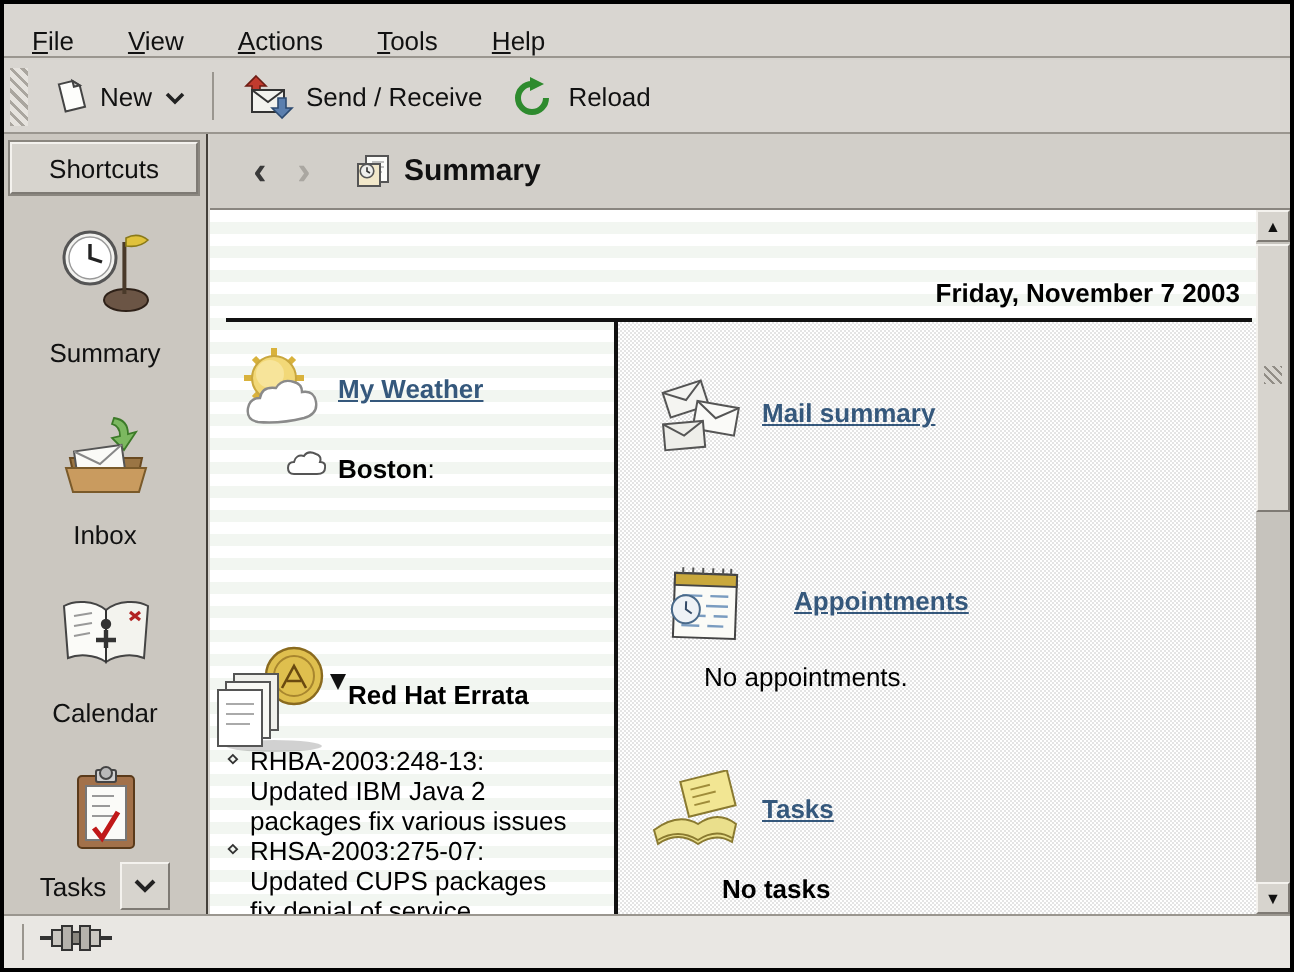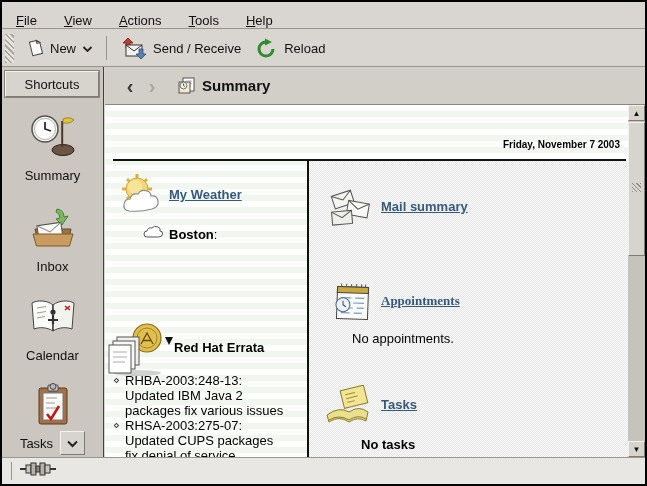--- a/index.html
+++ b/index.html
@@ -50,21 +50,21 @@
   .nav-arrow { font-size:20px; font-weight:bold; line-height:20px; width:22px; text-align:center; }
   .nav-back { color:#3a3a3a; }
   .nav-fwd  { color:#aaa7a1; }
   .view-title { font-size:15px; font-weight:bold; color:#111; margin-left:6px; }
   .view-hicon { margin-left:14px; display:inline-flex; }
 
   
   .content { position:absolute; left:103px; top:103px; right:0; bottom:27px; background:#fff; }
   .body { position:absolute; left:0; top:0; right:17px; bottom:0; overflow:hidden;
           background:repeating-linear-gradient(to bottom,#ffffff 0 6px,#f2f6f1 6px 12px); }
-  .date { position:absolute; top:34px; right:8px; font-size:10px; font-weight:bold; color:#000; }
+  .date { position:absolute; top:34px; right:8px; font-size:13px; font-weight:bold; color:#000; }
   .rule { position:absolute; top:54px; left:8px; right:2px; height:2px; background:#111; }
   .cols { position:absolute; left:0; top:56px; right:0; bottom:0; }
   .left-col { position:absolute; left:0; top:0; bottom:0; width:202px; }
   .col-divider { position:absolute; left:202px; top:0; bottom:0; width:2px; background:#111; }
   .right-col { position:absolute; left:204px; right:0; top:0; bottom:0; background-color:#fff;
     background-image:
       linear-gradient(45deg,#e4e4e4 25%,transparent 25%,transparent 75%,#e4e4e4 75%),
       linear-gradient(45deg,#e4e4e4 25%,transparent 25%,transparent 75%,#e4e4e4 75%);
     background-size:2px 2px; background-position:0 0,1px 1px; }
 
@@ -309,21 +309,21 @@
               <g transform="rotate(2 22 24)">
                 <rect x="6" y="8" width="31" height="32" fill="#fbfbf7" stroke="#444"></rect>
                 <rect x="6" y="8" width="31" height="6" fill="#c9a83c" stroke="#444"></rect>
                 <path d="M10 8 v-3 M15 8 v-3 M20 8 v-3 M25 8 v-3 M30 8 v-3 M34 8 v-3" stroke="#555"></path>
                 <path d="M10 19 h10 M24 19 h9 M10 24 h8 M22 24 h11 M10 29 h12 M26 29 h7 M10 34 h9 M23 34 h8" stroke="#7a9cc0" stroke-width="1.2"></path>
                 <circle cx="12" cy="26" r="7" fill="#eef2f6" stroke="#4a6a8a"></circle>
                 <path d="M12 22 v4 l3 2" stroke="#334a66" fill="none"></path>
               </g>
             </svg>
           </span>
-          <a class="sec-link" style="left:72px; top:132px;font-family:Liberation Serif, serif;">Appointments</a>
+          <a class="sec-link" style="left:88px; top:132px;">Appointments</a>
           <span class="plain" style="left:43px; top:170px;">No appointments.</span>
 
           <span class="abs" style="left:12px; top:224px;">
             <svg width="52" height="46" viewBox="0 0 52 46">
               <g transform="rotate(-14 32 12)">
                 <rect x="21" y="3" width="24" height="18" fill="#f2e693" stroke="#8a7a30"></rect>
                 <path d="M25 8 h10 M25 12 h12 M25 16 h8" stroke="#a08c3a"></path>
               </g>
               <path d="M6 30 q12 -9 22 -3 q10 -7 19 0 l-2 9 q-8 -5 -17 1 q-10 -7 -20 0 z" fill="#eadf8c" stroke="#8a7a30"></path>
               <path d="M8 35 q10 -6 20 0 q9 -6 17 -1" fill="none" stroke="#8a7a30"></path>

